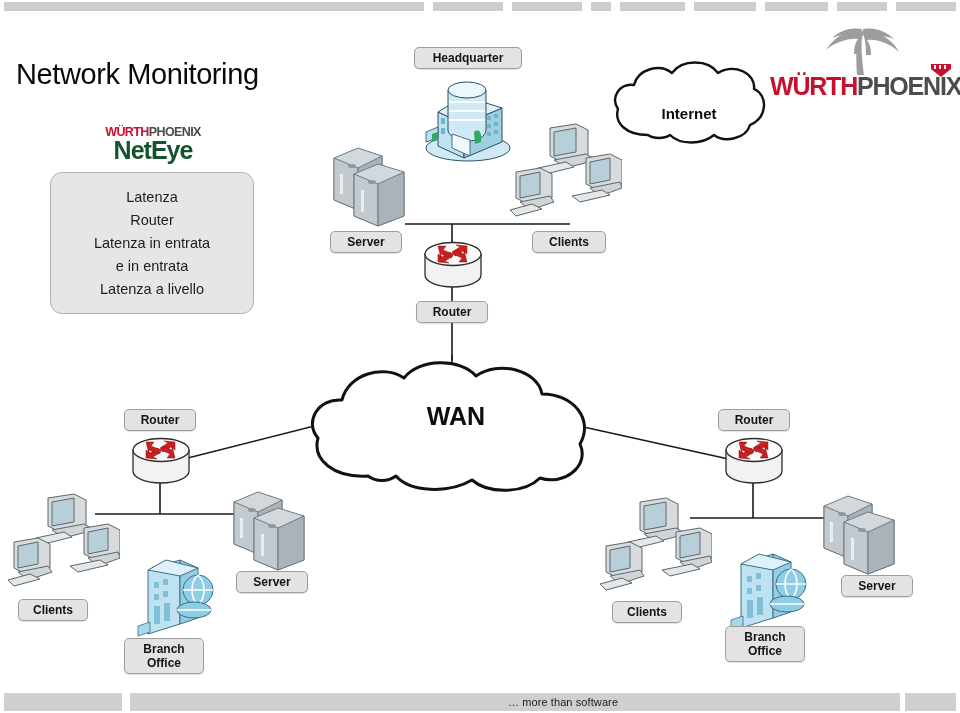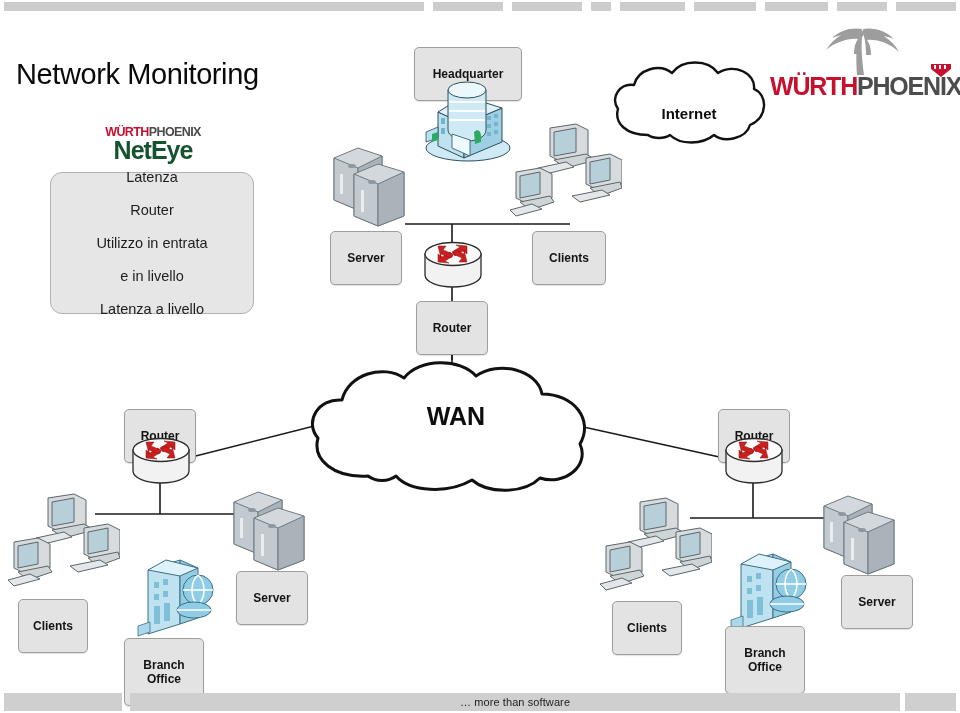--- a/index.html
+++ b/index.html
@@ -39,20 +39,21 @@
   }
   .footer-tag {
     position: absolute;
     left: 130px; top: 693px;
     width: 770px; height: 18px;
     line-height: 18px;
     text-align: center;
     font-size: 11px;
     color: #1c1c1c;
     letter-spacing: .1px;
+    padding-left: 48px;
   }
 
   
   .page-title {
     position: absolute;
     left: 16px; top: 58px;
     font-size: 29px;
     font-weight: normal;
     color: #0a0a0a;
     letter-spacing: -0.4px;
@@ -90,21 +91,21 @@
     left: 50px; top: 172px;
     width: 204px; height: 142px;
     background: #e6e6e6;
     border: 1px solid #b2b2b2;
     border-radius: 12px;
     box-sizing: border-box;
     display: flex;
     flex-direction: column;
     align-items: center;
     justify-content: center;
-    gap: 14px;
+    gap: 4px;
   }
   .callout div {
     font-size: 14.5px;
     color: #1d1d1d;
     line-height: 19px;
     white-space: nowrap;
   }
 
   
   .corp-logo {
@@ -133,21 +134,21 @@
   .pill {
     position: absolute;
     background: #e3e3e3;
     border: 1px solid #9e9e9e;
     border-radius: 5px;
     box-sizing: border-box;
     font-size: 12px;
     font-weight: bold;
     color: #141414;
     text-align: center;
-    padding: 19px 9px;
+    padding: 3px 9px;
     line-height: 14px;
     white-space: pre-line;
     box-shadow: 0 1px 1px rgba(0,0,0,.12);
   }
 
   
   .wires {
     position: absolute;
     left: 0; top: 0;
     width: 960px; height: 713px;
@@ -183,22 +184,22 @@
 <div class="page-title">Network Monitoring</div>
 
 <div class="neteye-logo">
   <div class="wp-line"><span class="w">WÜRTH</span><span class="p">PHOENIX</span></div>
   <div class="neteye-word">NetEye</div>
 </div>
 
 <div class="callout">
   <div>Latenza</div>
   <div>Router</div>
-  <div>Utilizzo in entrata</div>
-  <div>e in livello</div>
+  <div>Latenza in entrata</div>
+  <div>e in entrata</div>
   <div>Latenza a livello</div>
 </div>
 
 <div class="corp-logo">
   <svg class="palm" width="130" height="52" viewBox="0 0 130 52">
     <g fill="#9d9d9d">
       <path d="M63 6 C50 5 36 13 28 26 C38 18 50 14 60 15 C57 19 56 24 56 30 L61 30 C61 21 63 14 66 10 Z"></path>
       <path d="M65 6 C78 6 94 14 101 28 C91 19 79 15 69 16 C72 20 73 25 73 31 L68 31 C68 22 67 12 64 8 Z"></path>
       <path d="M64 5 C54 3 42 6 34 14 C44 10 55 10 62 13 Z"></path>
       <path d="M65 5 C76 3 88 7 96 15 C86 11 75 11 68 14 Z"></path>

